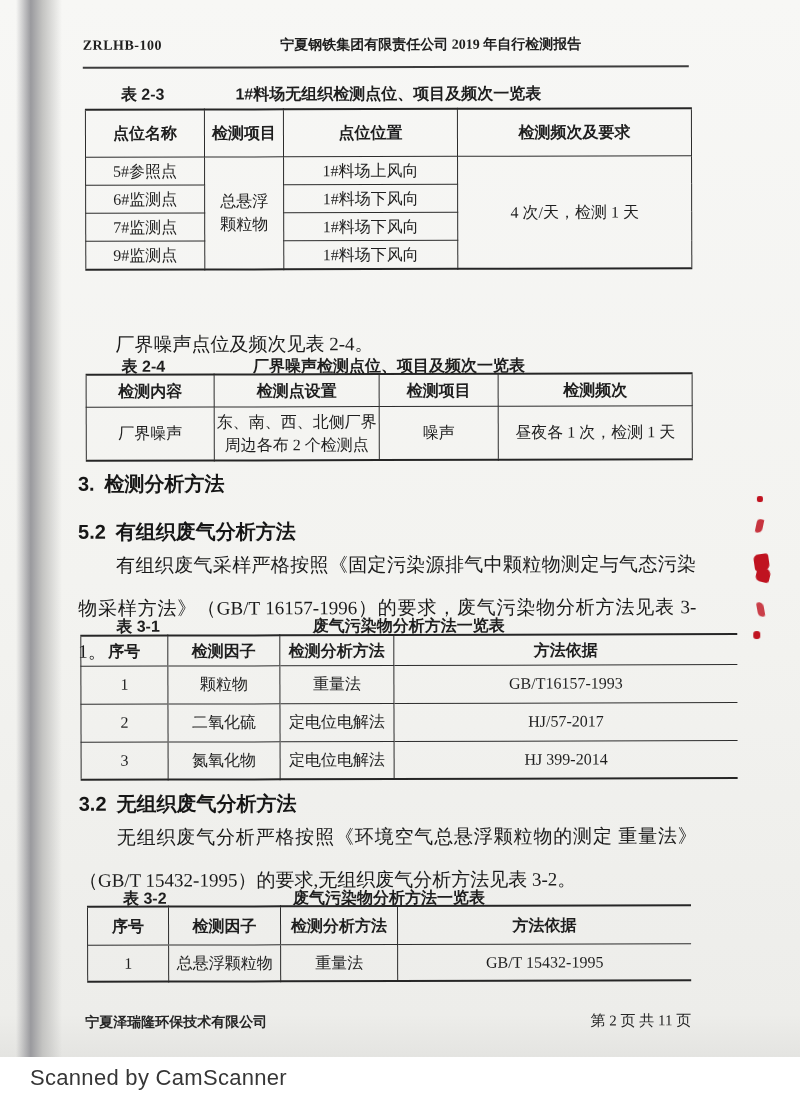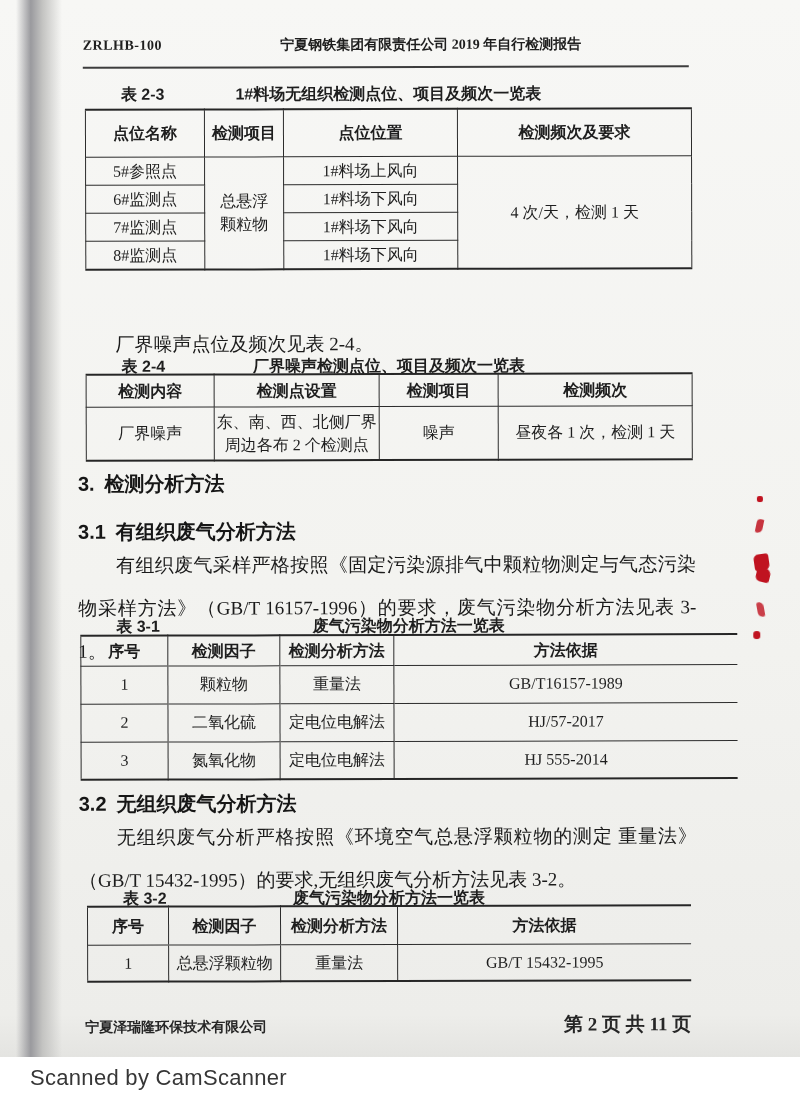--- a/index.html
+++ b/index.html
@@ -57,21 +57,21 @@
     position: absolute; left: 78px; width: 618px;
     font-size: 19px; line-height: 43px; text-align: justify; text-indent: 2em; color: #1b1b1b;
   }
 
   
   .page-footer {
     position: absolute; top: 1012px; left: 84px; width: 606px;
     display: flex; justify-content: space-between; align-items: baseline;
     font-size: 14px; font-weight: bold; color: #262626;
   }
-  .page-num { font-weight: bold; font-size: 19px; }
+  .page-num { font-weight: normal; font-size: 15px; }
 
   
   .stamp { position: absolute; top: 0; left: 0; }
   .stamp span { position: absolute; display: block; background: #c01320; filter: blur(.4px); }
   .s1 { left: 757px; top: 497px; width: 6px; height: 6px; border-radius: 2px; }
   .s2 { left: 756px; top: 520px; width: 7px; height: 14px; border-radius: 4px 1px 5px 2px; transform: rotate(12deg); opacity: .85; }
   .s3 { left: 754px; top: 555px; width: 15px; height: 17px; border-radius: 5px 3px 6px 4px; transform: rotate(-8deg); }
   .s3b { left: 756px; top: 569px; width: 14px; height: 14px; border-radius: 4px 6px 3px 5px; transform: rotate(14deg); }
   .s4 { left: 757px; top: 603px; width: 7px; height: 15px; border-radius: 2px 5px 2px 5px; transform: rotate(-10deg); opacity: .8; }
   .s5 { left: 753px; top: 632px; width: 7px; height: 8px; border-radius: 3px; }
@@ -142,21 +142,21 @@
         </tr>
         <tr style="height:28px">
           <td>6#监测点</td>
           <td>1#料场下风向</td>
         </tr>
         <tr style="height:28px">
           <td>7#监测点</td>
           <td>1#料场下风向</td>
         </tr>
         <tr style="height:28px">
-          <td>8#监测点</td>
+          <td>9#监测点</td>
           <td>1#料场下风向</td>
         </tr>
       </tbody>
         </table>
 
       <div class="para p-23">厂界噪声点位及频次见表 2-4。</div>
 
       <div class="tbl-caption cap-t24">
         <span class="cap-label">表 2-4</span>
         <span class="cap-title">厂界噪声检测点位、项目及频次一览表</span>
@@ -183,21 +183,21 @@
           <td>昼夜各 1 次，检测 1 天</td>
         </tr>
       </tbody>
         </table>
 
       <div class="sec-heading h-3">
         <span class="h-num">3.</span><span>检测分析方法</span>
       </div>
 
       <div class="sec-heading h-31">
-        <span class="h-num">3.1</span><span>有组织废气分析方法</span>
+        <span class="h-num">5.2</span><span>有组织废气分析方法</span>
       </div>
       <div class="para p-31">有组织废气采样严格按照《固定污染源排气中颗粒物测定与气态污染物采样方法》（GB/T 16157-1996）的要求，废气污染物分析方法见表 3-1。</div>
 
       <div class="tbl-caption cap-t31">
         <span class="cap-label">表 3-1</span>
         <span class="cap-title">废气污染物分析方法一览表</span>
       </div>
 
       <table class="t-open tbl-31">
         <colgroup>
@@ -210,33 +210,33 @@
             <tr style="height:30px">
           <th>序号</th>
           <th>检测因子</th>
           <th>检测分析方法</th>
           <th>方法依据</th>
         </tr>
         <tr style="height:38px">
           <td>1</td>
           <td>颗粒物</td>
           <td>重量法</td>
-          <td>GB/T16157-1989</td>
+          <td>GB/T16157-1993</td>
         </tr>
         <tr style="height:38px">
           <td>2</td>
           <td>二氧化硫</td>
           <td>定电位电解法</td>
           <td>HJ/57-2017</td>
         </tr>
         <tr style="height:38px">
           <td>3</td>
           <td>氮氧化物</td>
           <td>定电位电解法</td>
-          <td>HJ 555-2014</td>
+          <td>HJ 399-2014</td>
         </tr>
       </tbody>
         </table>
 
       <div class="sec-heading h-32">
         <span class="h-num">3.2</span><span>无组织废气分析方法</span>
       </div>
       <div class="para p-32">无组织废气分析严格按照《环境空气总悬浮颗粒物的测定 重量法》（GB/T 15432-1995）的要求,无组织废气分析方法见表 3-2。</div>
 
       <div class="tbl-caption cap-t32">

